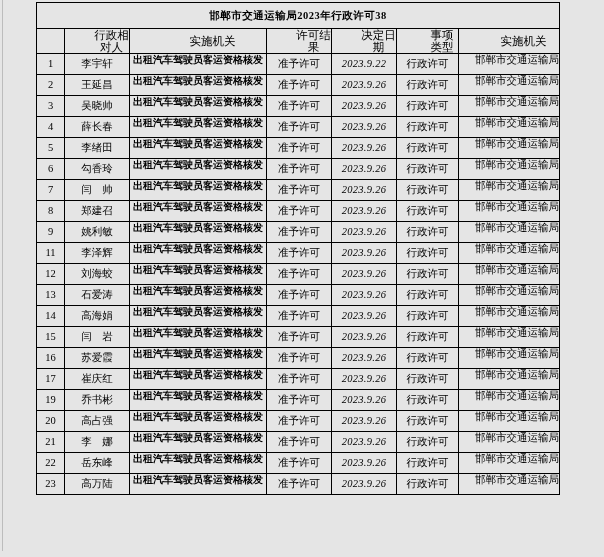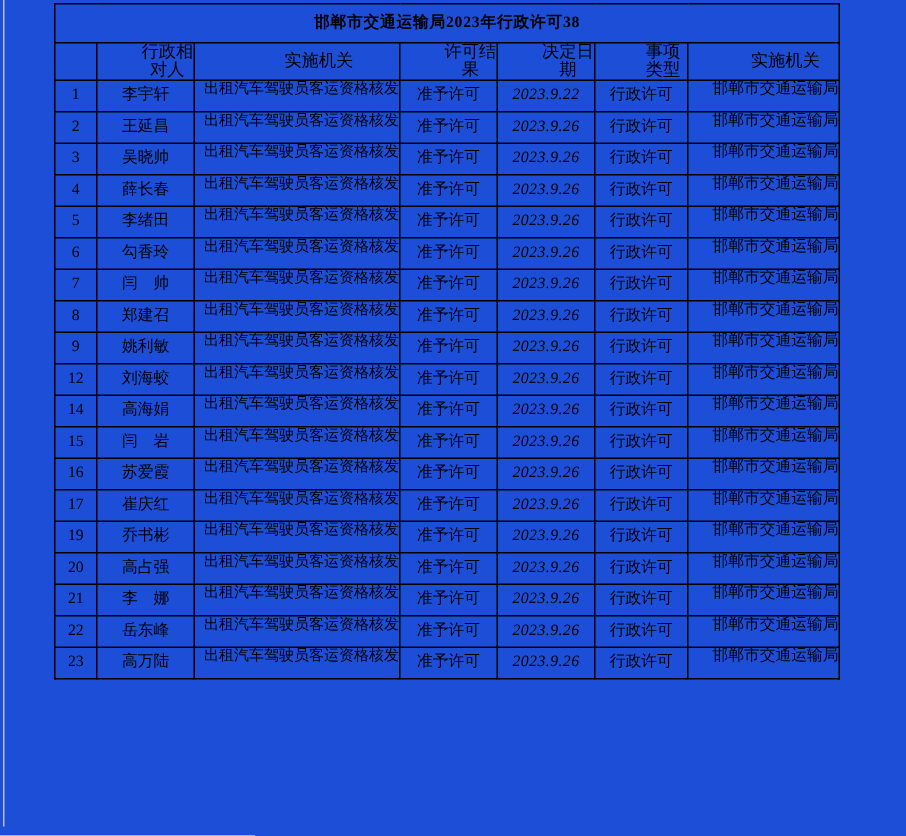--- a/index.html
+++ b/index.html
@@ -1,20 +1,20 @@
 <!DOCTYPE html>
 <html><head>
 <meta charset="utf-8">
 <style>
   html, body { margin: 0; padding: 0; background: #ffffff; }
   .page {
     position: relative;
     width: 604px;
     height: 557px;
-    background: #1d4ed8;
+    background: #e5e5e5;
     overflow: hidden;
     font-family: "Liberation Serif", "DejaVu Serif", serif;
     color: #000000;
   }
   .left-line {
     position: absolute;
     left: 2px;
     top: 0;
     width: 1px;
     height: 551px;
@@ -50,21 +50,21 @@
     padding-left: 29px;
   }
   .data-row td { height: 20px; }
   td.wrap { vertical-align: top; }
   .clip {
     line-height: 10.5px;
     max-height: 20px;
     overflow: hidden;
     padding-top: 1px;
   }
-  .clip.left  { text-align: right;  font-size: 10px; }
+  .clip.left  { text-align: center;  font-size: 10px; font-weight: bold; }
   .clip.center{ text-align: right; font-size: 10.5px; }
   .c-seq  { font-size: 10px; }
   .c-name { font-size: 11px; }
   .c-date { font-size: 10px; letter-spacing: 0.3px; font-style: italic; }
 </style>
 </head>
 <body>
 
 <div class="page">
   <div class="left-line"></div>
@@ -215,35 +215,61 @@
           </td>
           <td>准予许可</td>
           <td class="c-date">2023.9.26</td>
           <td>行政许可</td>
           <td class="wrap">
             <div class="clip center">邯郸市交通运输局</div>
           </td>
         </tr>
 
 
+        <tr class="data-row">
+          <td class="c-seq">11</td>
+          <td class="c-name">李泽辉</td>
+          <td class="wrap">
+            <div class="clip left">出租汽车驾驶员客运资格核发</div>
+          </td>
+          <td>准予许可</td>
+          <td class="c-date">2023.9.26</td>
+          <td>行政许可</td>
+          <td class="wrap">
+            <div class="clip center">邯郸市交通运输局</div>
+          </td>
+        </tr>
 
         <tr class="data-row">
           <td class="c-seq">12</td>
           <td class="c-name">刘海蛟</td>
           <td class="wrap">
             <div class="clip left">出租汽车驾驶员客运资格核发</div>
           </td>
           <td>准予许可</td>
           <td class="c-date">2023.9.26</td>
           <td>行政许可</td>
           <td class="wrap">
             <div class="clip center">邯郸市交通运输局</div>
           </td>
         </tr>
 
+        <tr class="data-row">
+          <td class="c-seq">13</td>
+          <td class="c-name">石爱涛</td>
+          <td class="wrap">
+            <div class="clip left">出租汽车驾驶员客运资格核发</div>
+          </td>
+          <td>准予许可</td>
+          <td class="c-date">2023.9.26</td>
+          <td>行政许可</td>
+          <td class="wrap">
+            <div class="clip center">邯郸市交通运输局</div>
+          </td>
+        </tr>
 
         <tr class="data-row">
           <td class="c-seq">14</td>
           <td class="c-name">高海娟</td>
           <td class="wrap">
             <div class="clip left">出租汽车驾驶员客运资格核发</div>
           </td>
           <td>准予许可</td>
           <td class="c-date">2023.9.26</td>
           <td>行政许可</td>

